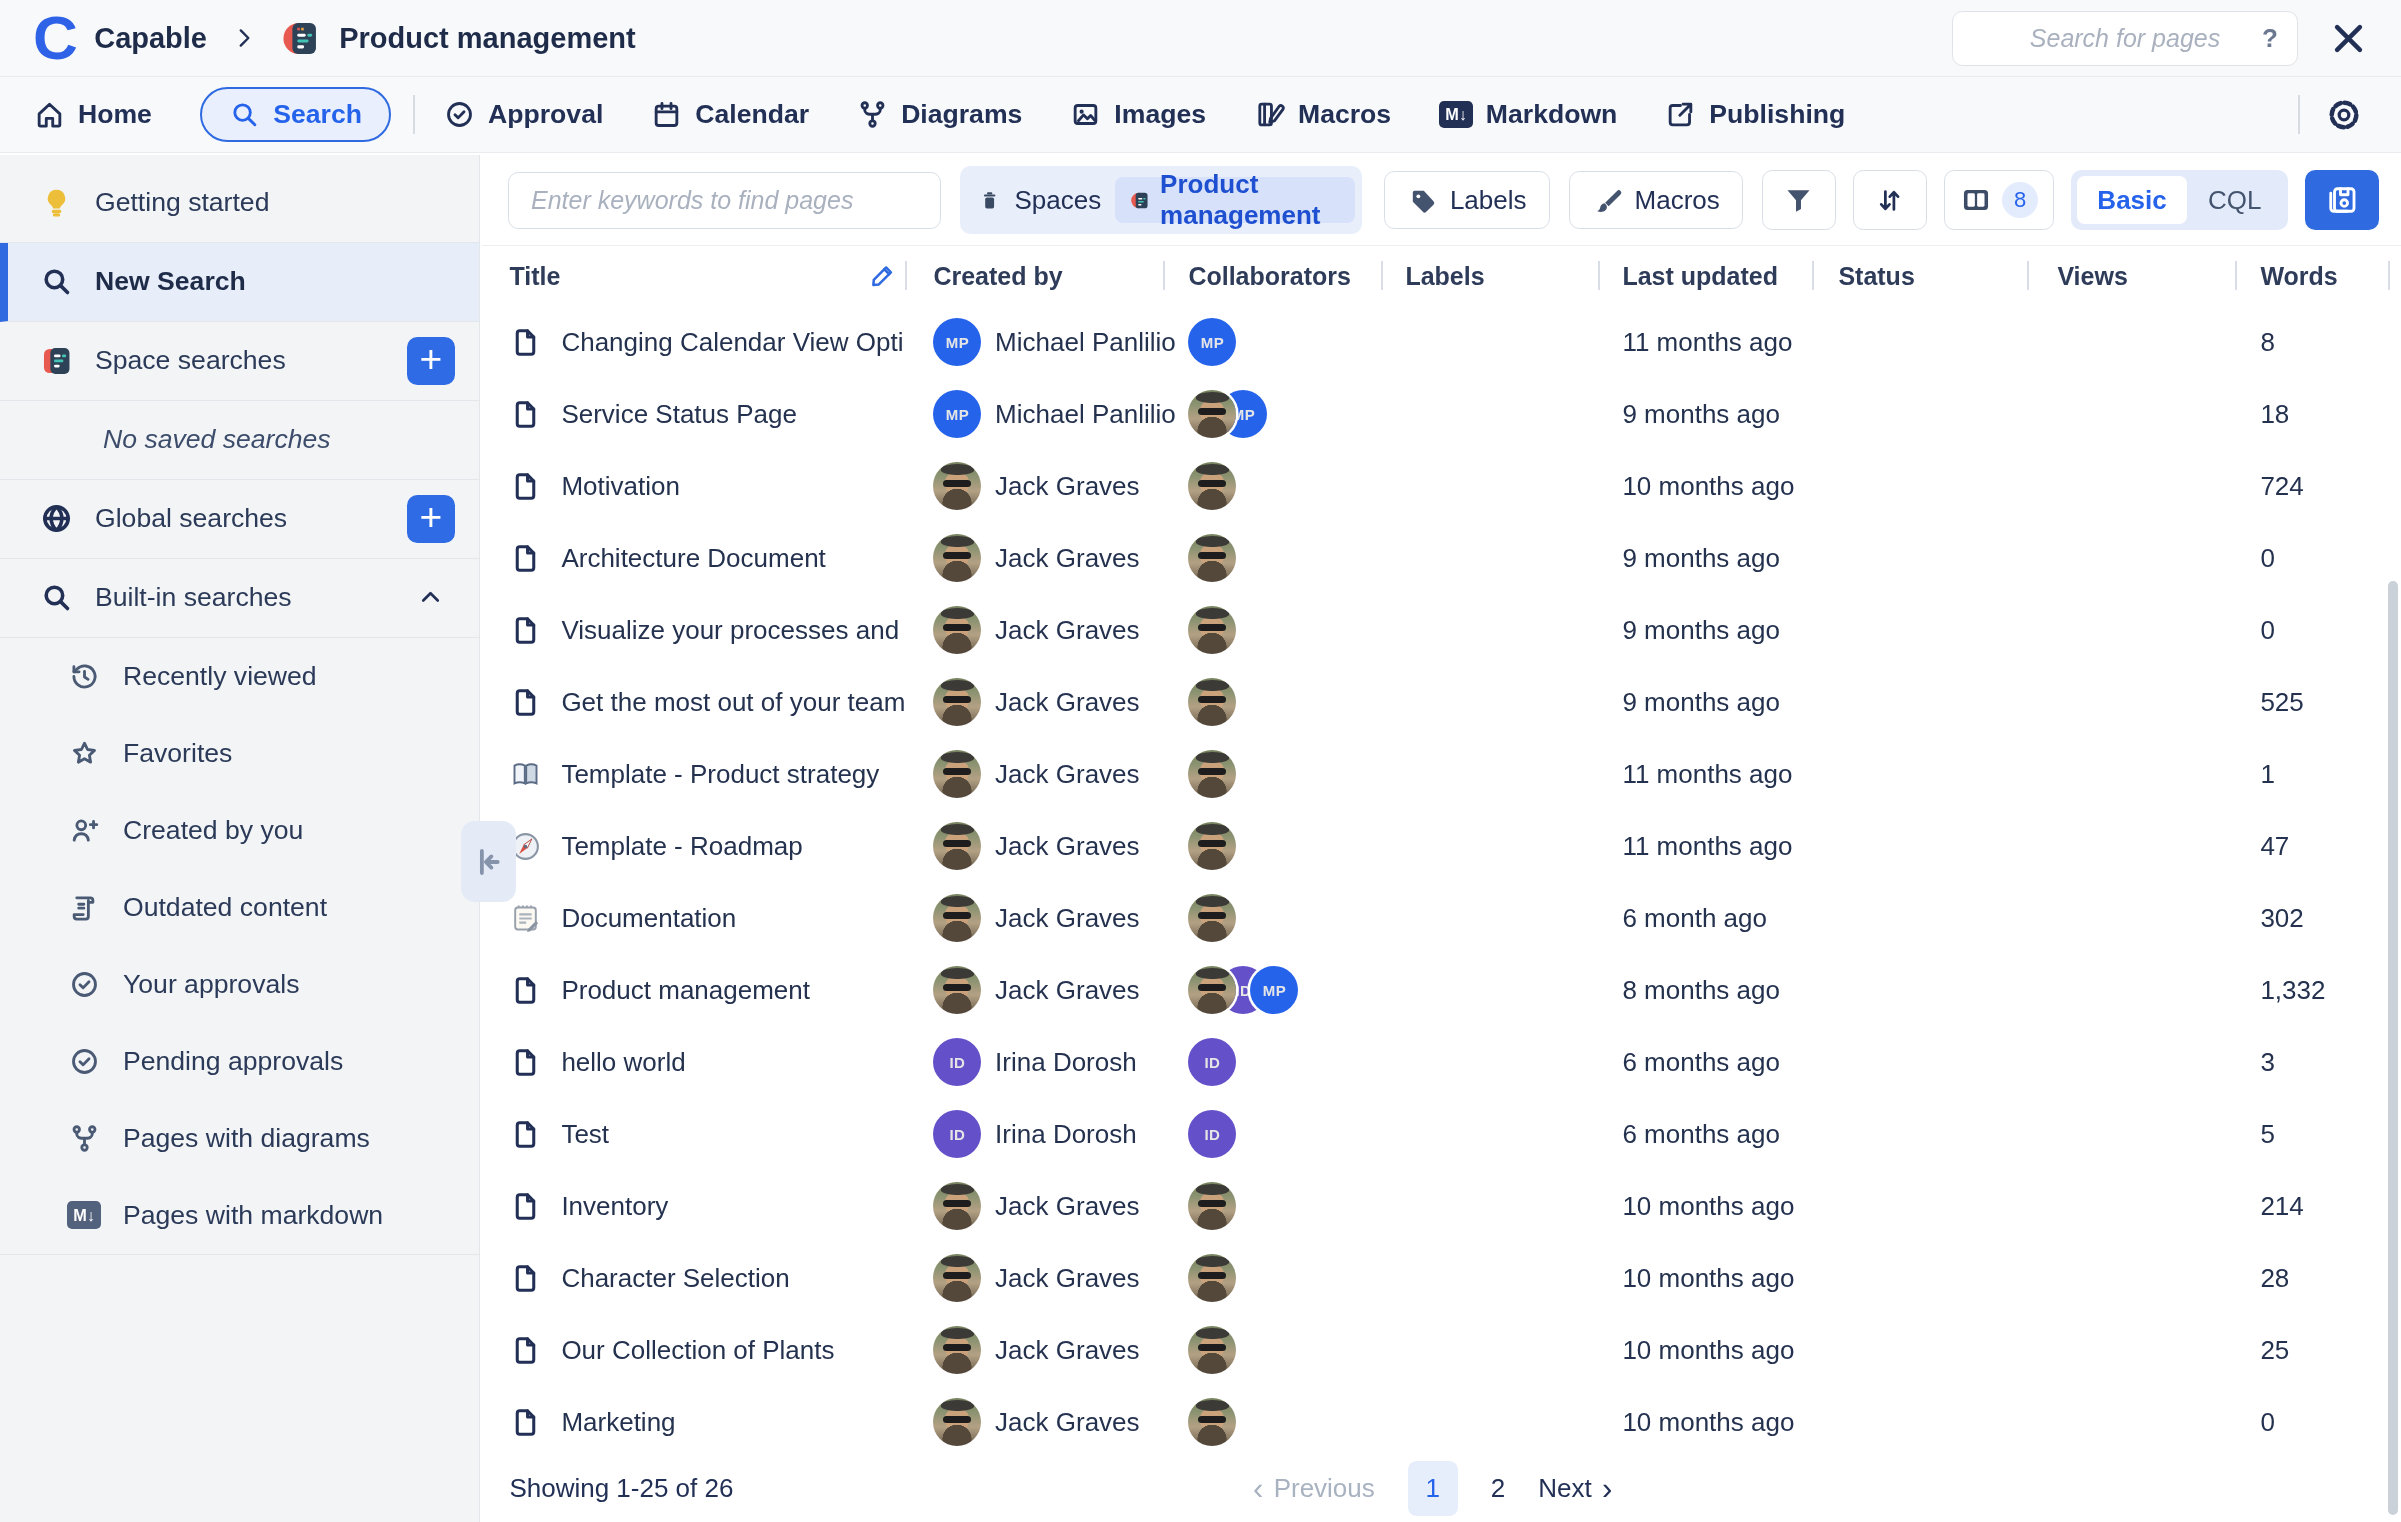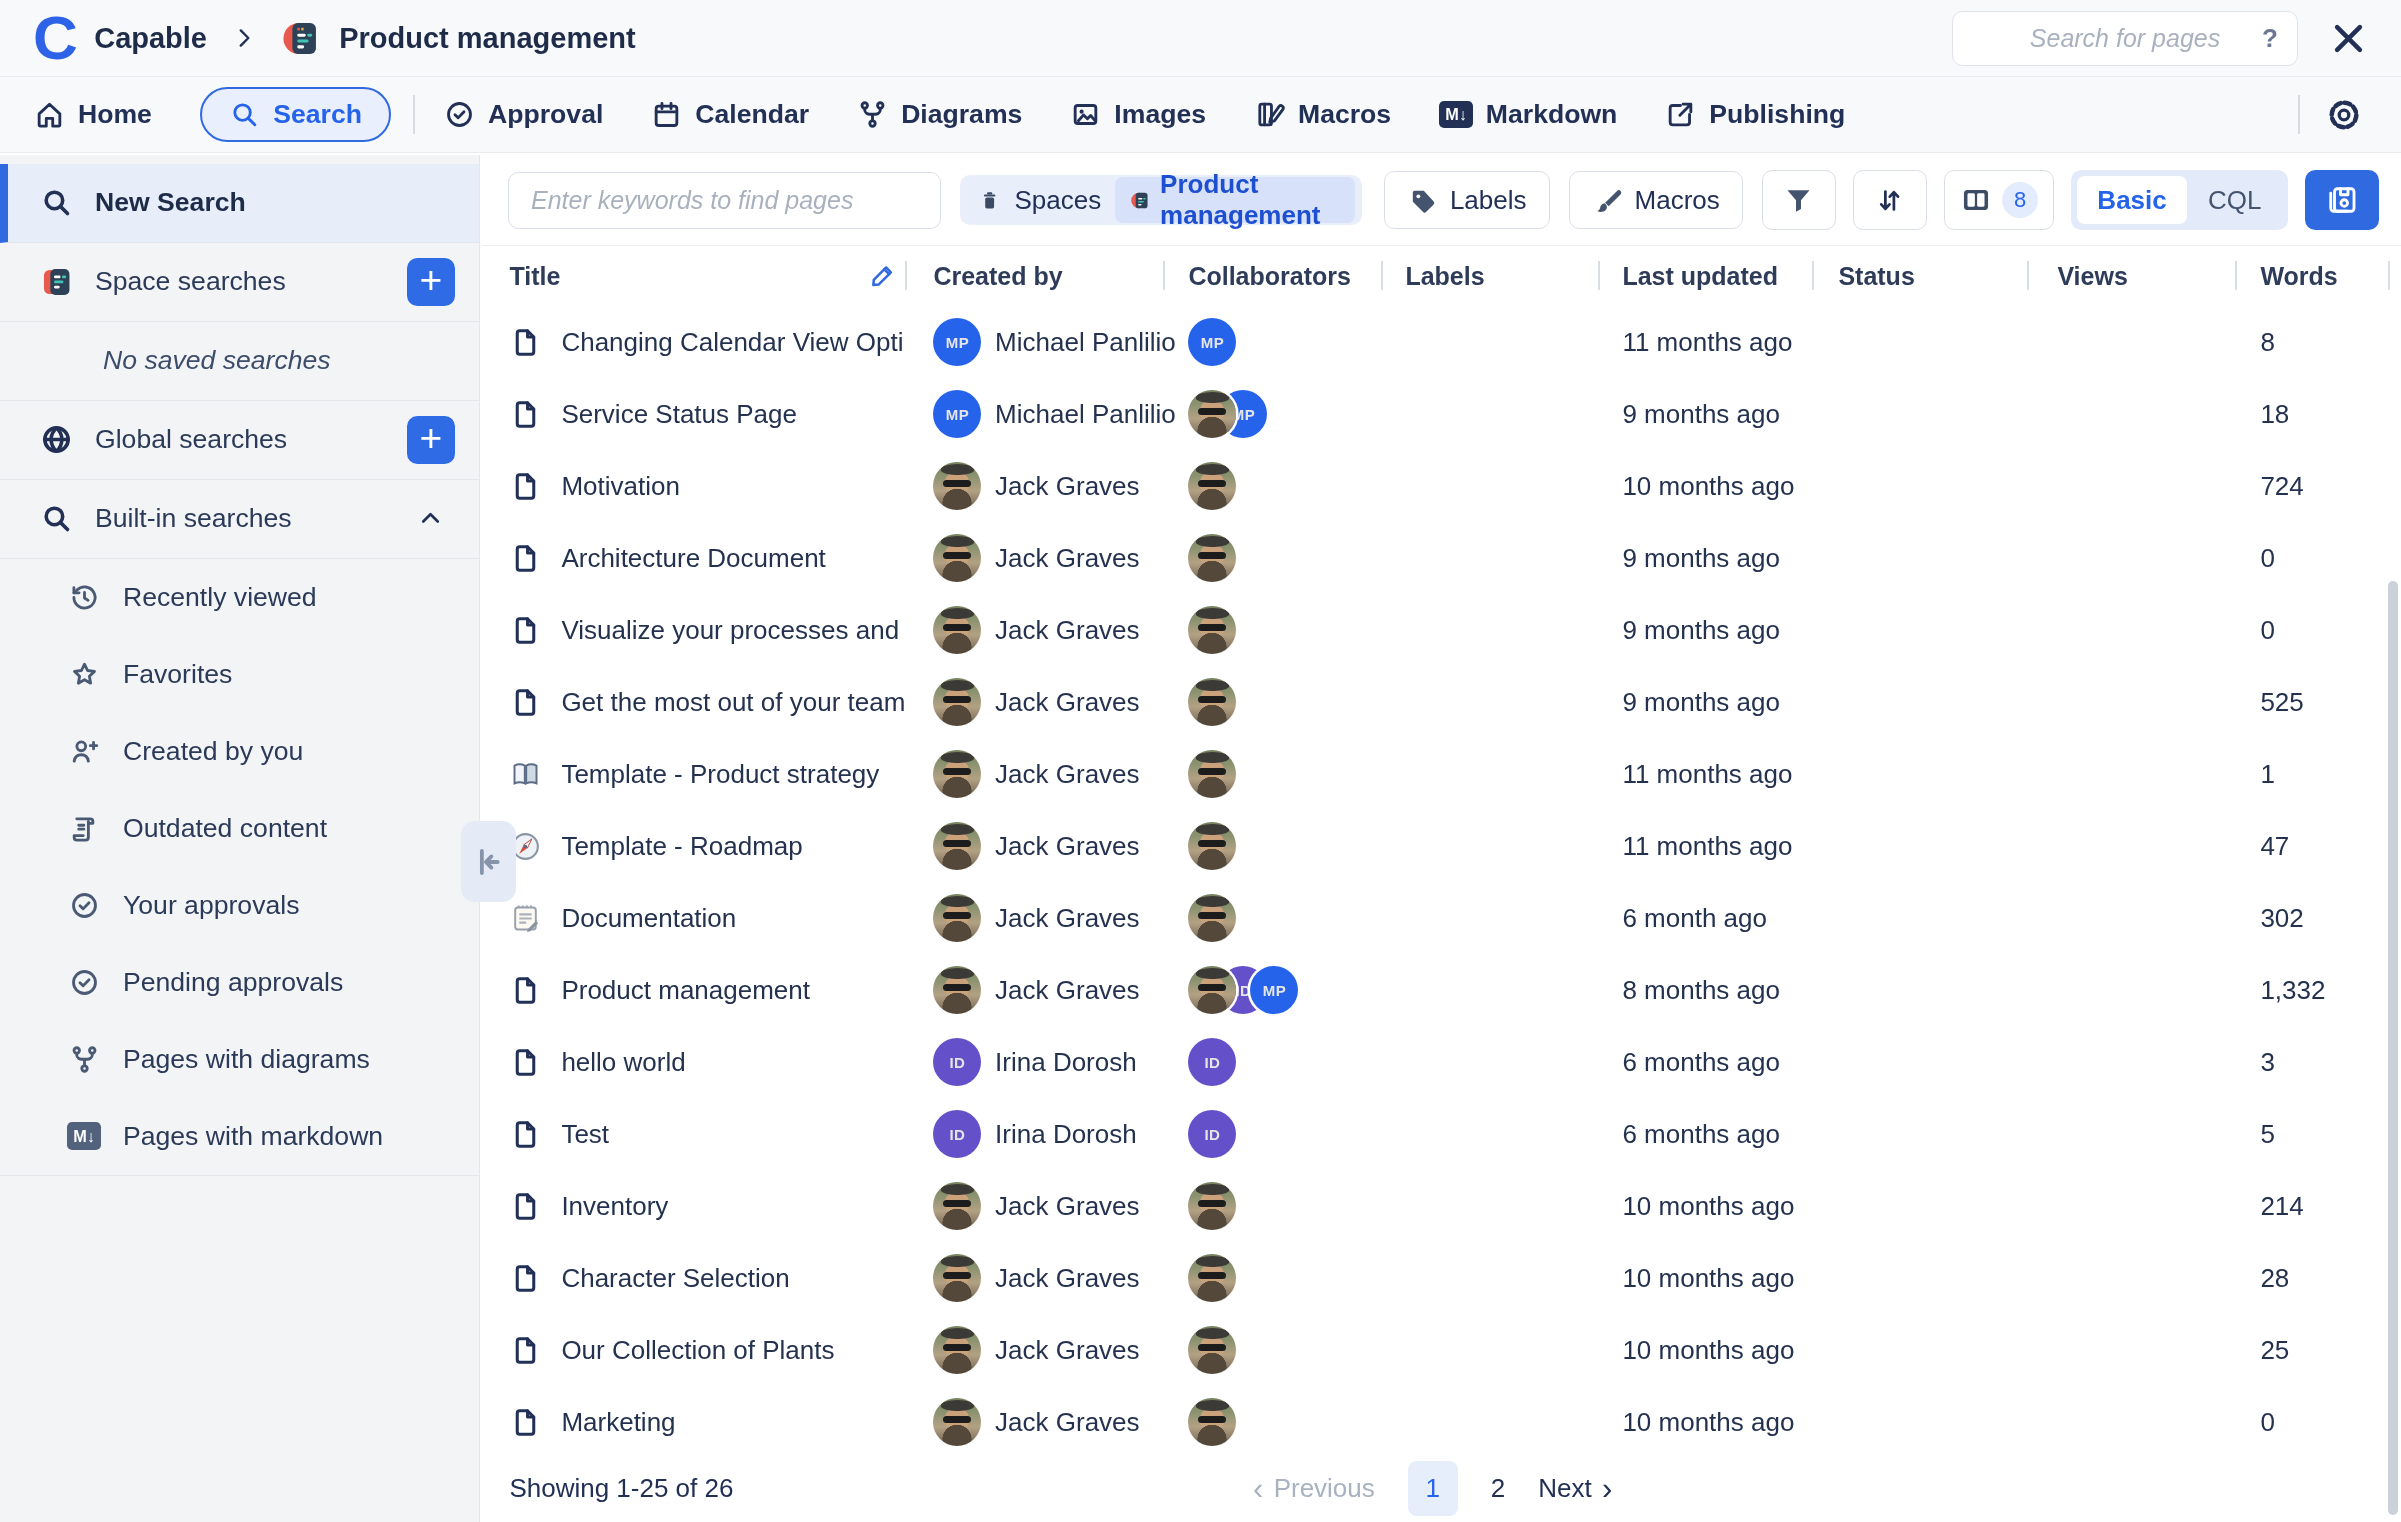--- a/index.html
+++ b/index.html
@@ -63,21 +63,21 @@
                    border-radius:13.7px;display:flex;align-items:center;justify-content:center;z-index:6;cursor:pointer;}
 
   
   .main{position:absolute;left:482px;top:0;right:0;bottom:0;background:#fff;}
   .filterbar{height:91px;border-bottom:1.7px solid #eceef2;display:flex;align-items:center;
              padding-left:26px;box-sizing:border-box;}
   .kw-input{width:566px;height:57px;border:1.7px solid #d9dee6;border-radius:10.3px;background:#fff;
             font-family:inherit;font-size:25px;color:#24324f;padding:0 22px;box-sizing:border-box;
             outline:none;margin-right:19px;}
   .kw-input::placeholder{color:#a9b1bf;font-style:italic;}
-  .spaces-group{height:50px;background:#e9eefb;border-radius:10.3px;display:flex;align-items:center;
+  .spaces-group{height:68px;background:#e9eefb;border-radius:10.3px;display:flex;align-items:center;
                 gap:13.7px;padding:0 6.9px 0 19px;margin-right:22px;cursor:pointer;}
   .spaces-group .lbl{font-size:26px;color:#223056;}
   .space-chip{height:46px;background:#d7e2fa;border-radius:7.7px;display:flex;align-items:center;
               gap:10.3px;padding:0 15.4px;color:#1d4fd0;font-weight:600;font-size:26px;}
   .pill-btn{height:58px;border:1.7px solid #d9dee6;border-radius:10.3px;background:#fff;display:flex;
             align-items:center;gap:12px;padding:0 22px;font-size:26px;color:#223056;
             margin-right:19px;box-sizing:border-box;cursor:pointer;}
   .right-cluster{margin-left:auto;display:flex;align-items:center;gap:17px;padding-right:22px;}
   .icon-btn{width:74px;height:60px;border:1.7px solid #d9dee6;border-radius:10.3px;background:#fff;
             display:flex;align-items:center;justify-content:center;box-sizing:border-box;cursor:pointer;}
@@ -245,20 +245,29 @@
             <circle cx="12" cy="12" r="3.2"></circle>
             <circle cx="12" cy="12" r="8.2" stroke-width="3" stroke-dasharray="3.9 2.55"></circle>
           </svg>
       </span>
     </div>
   </nav>
 
   <div class="body">
 
     <aside class="sidebar">
+      <div class="sb-item bordered">
+        <span class="sbic">
+          <svg width="33" height="33" viewBox="0 0 24 24">
+              <path d="M12 2.8a6.3 6.3 0 0 1 3.7 11.4c-.7.5-1 1.2-1.1 2.1H9.4c-.1-.9-.4-1.6-1.1-2.1A6.3 6.3 0 0 1 12 2.8z" fill="#ecbe3a"></path>
+              <path d="M9.7 18.5h4.6M10.5 21h3" stroke="#ecbe3a" stroke-width="2.4" stroke-linecap="round" fill="none"></path>
+            </svg>
+        </span>
+        <span>Getting started</span>
+      </div>
       <div class="sb-item bordered active">
         <span class="sbic">
           <svg class="ic thick" width="33" height="33" viewBox="0 0 24 24">
               <circle cx="10.5" cy="10.5" r="6"></circle>
               <path d="M15 15l5 5"></path>
             </svg>
         </span>
         <span>New Search</span>
       </div>
       <div class="sb-item bordered">

